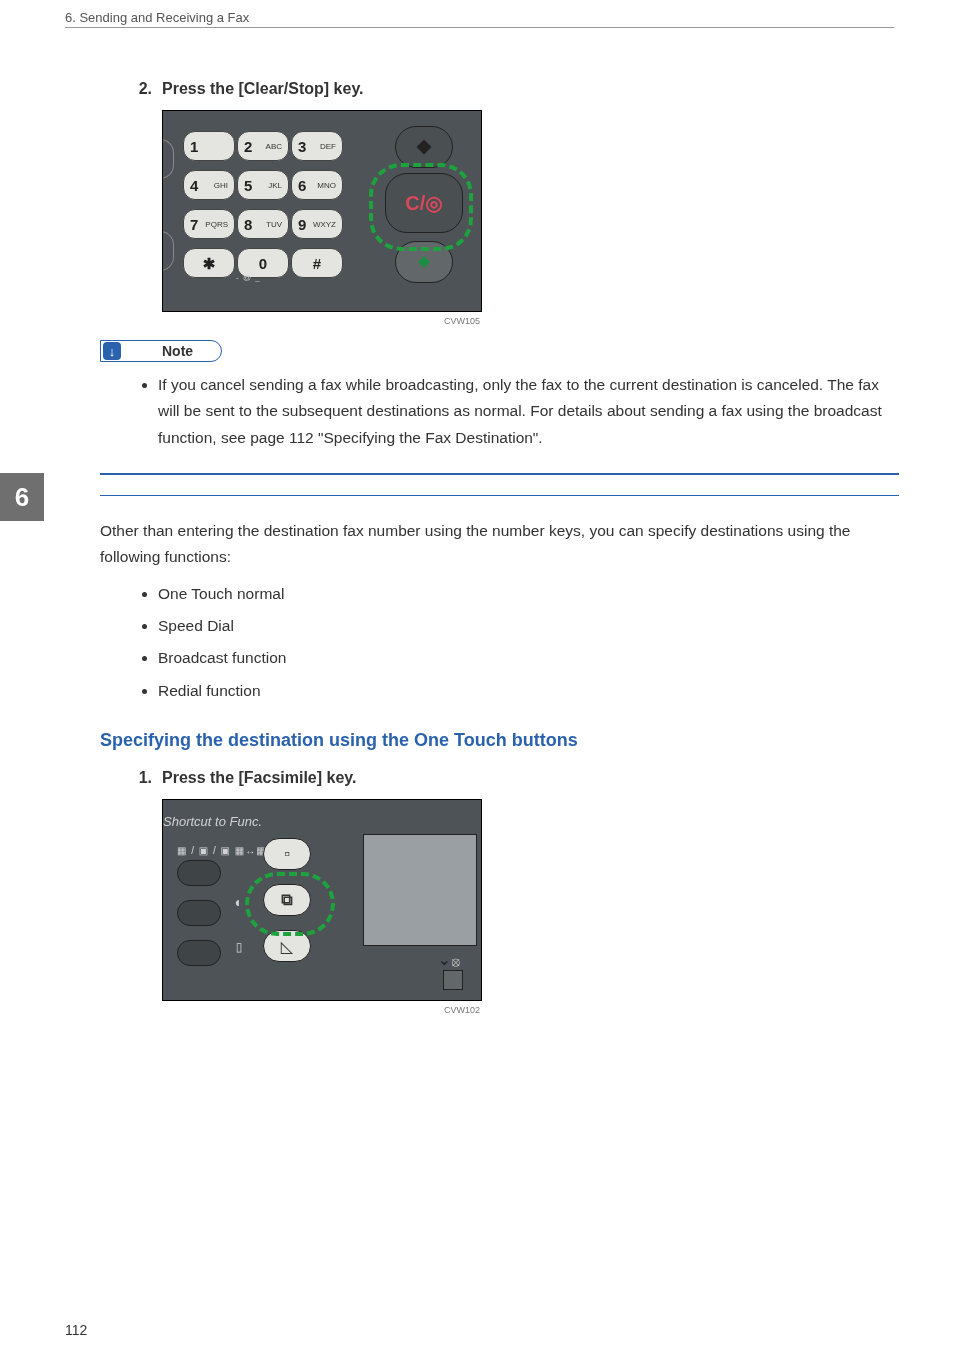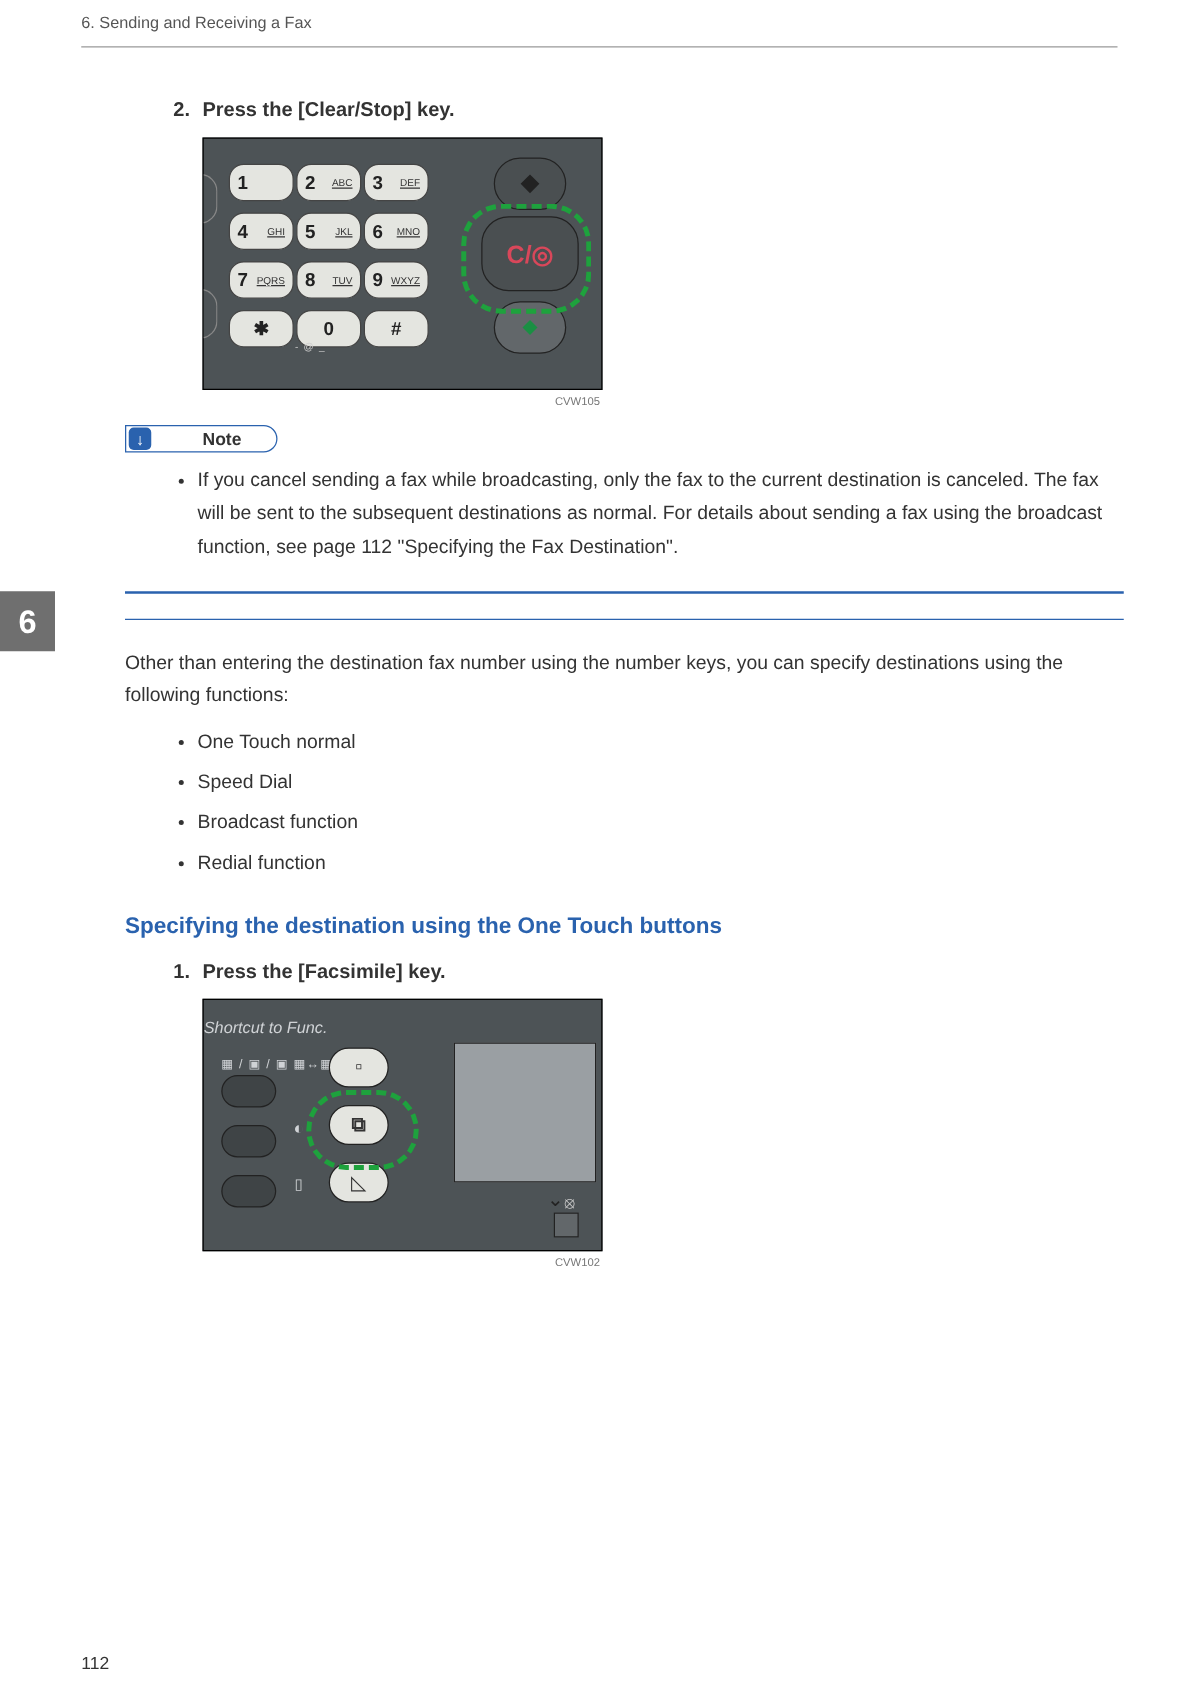--- a/index.html
+++ b/index.html
@@ -17,21 +17,21 @@
     box-sizing: border-box;
   }
   .running-head {
     position: absolute;
     top: 10px;
     left: 65px;
     right: 65px;
     font-size: 13px;
     color: #555;
     border-bottom: 1px solid #999;
-    padding-bottom: 12px;
+    padding-bottom: 2px;
   }
   .content {
     position: absolute;
     left: 100px;
     right: 60px;
     top: 80px;
   }
   .step {
     display: flex;
     gap: 10px;
@@ -97,21 +97,21 @@
     background: #e4e5e0;
     border: 1px solid #444;
     border-radius: 12px;
     display: flex;
     align-items: center;
     justify-content: space-between;
     padding: 0 6px;
     box-sizing: border-box;
   }
   .key .num { font-weight: bold; font-size: 15px; color:#222; line-height:1;}
-  .key .letters { font-size: 8px; color:#333;text-decoration:underline; }
+  .key .letters { font-size: 8px; color:#333; }
   .key.center .num { width: 100%; text-align: center; }
   .under0 {
     position: absolute;
     left: 73px;
     top: 162px;
     font-size: 8px;
     color: #ccc;
     letter-spacing: 1px;
   }
   .btn-oval {

